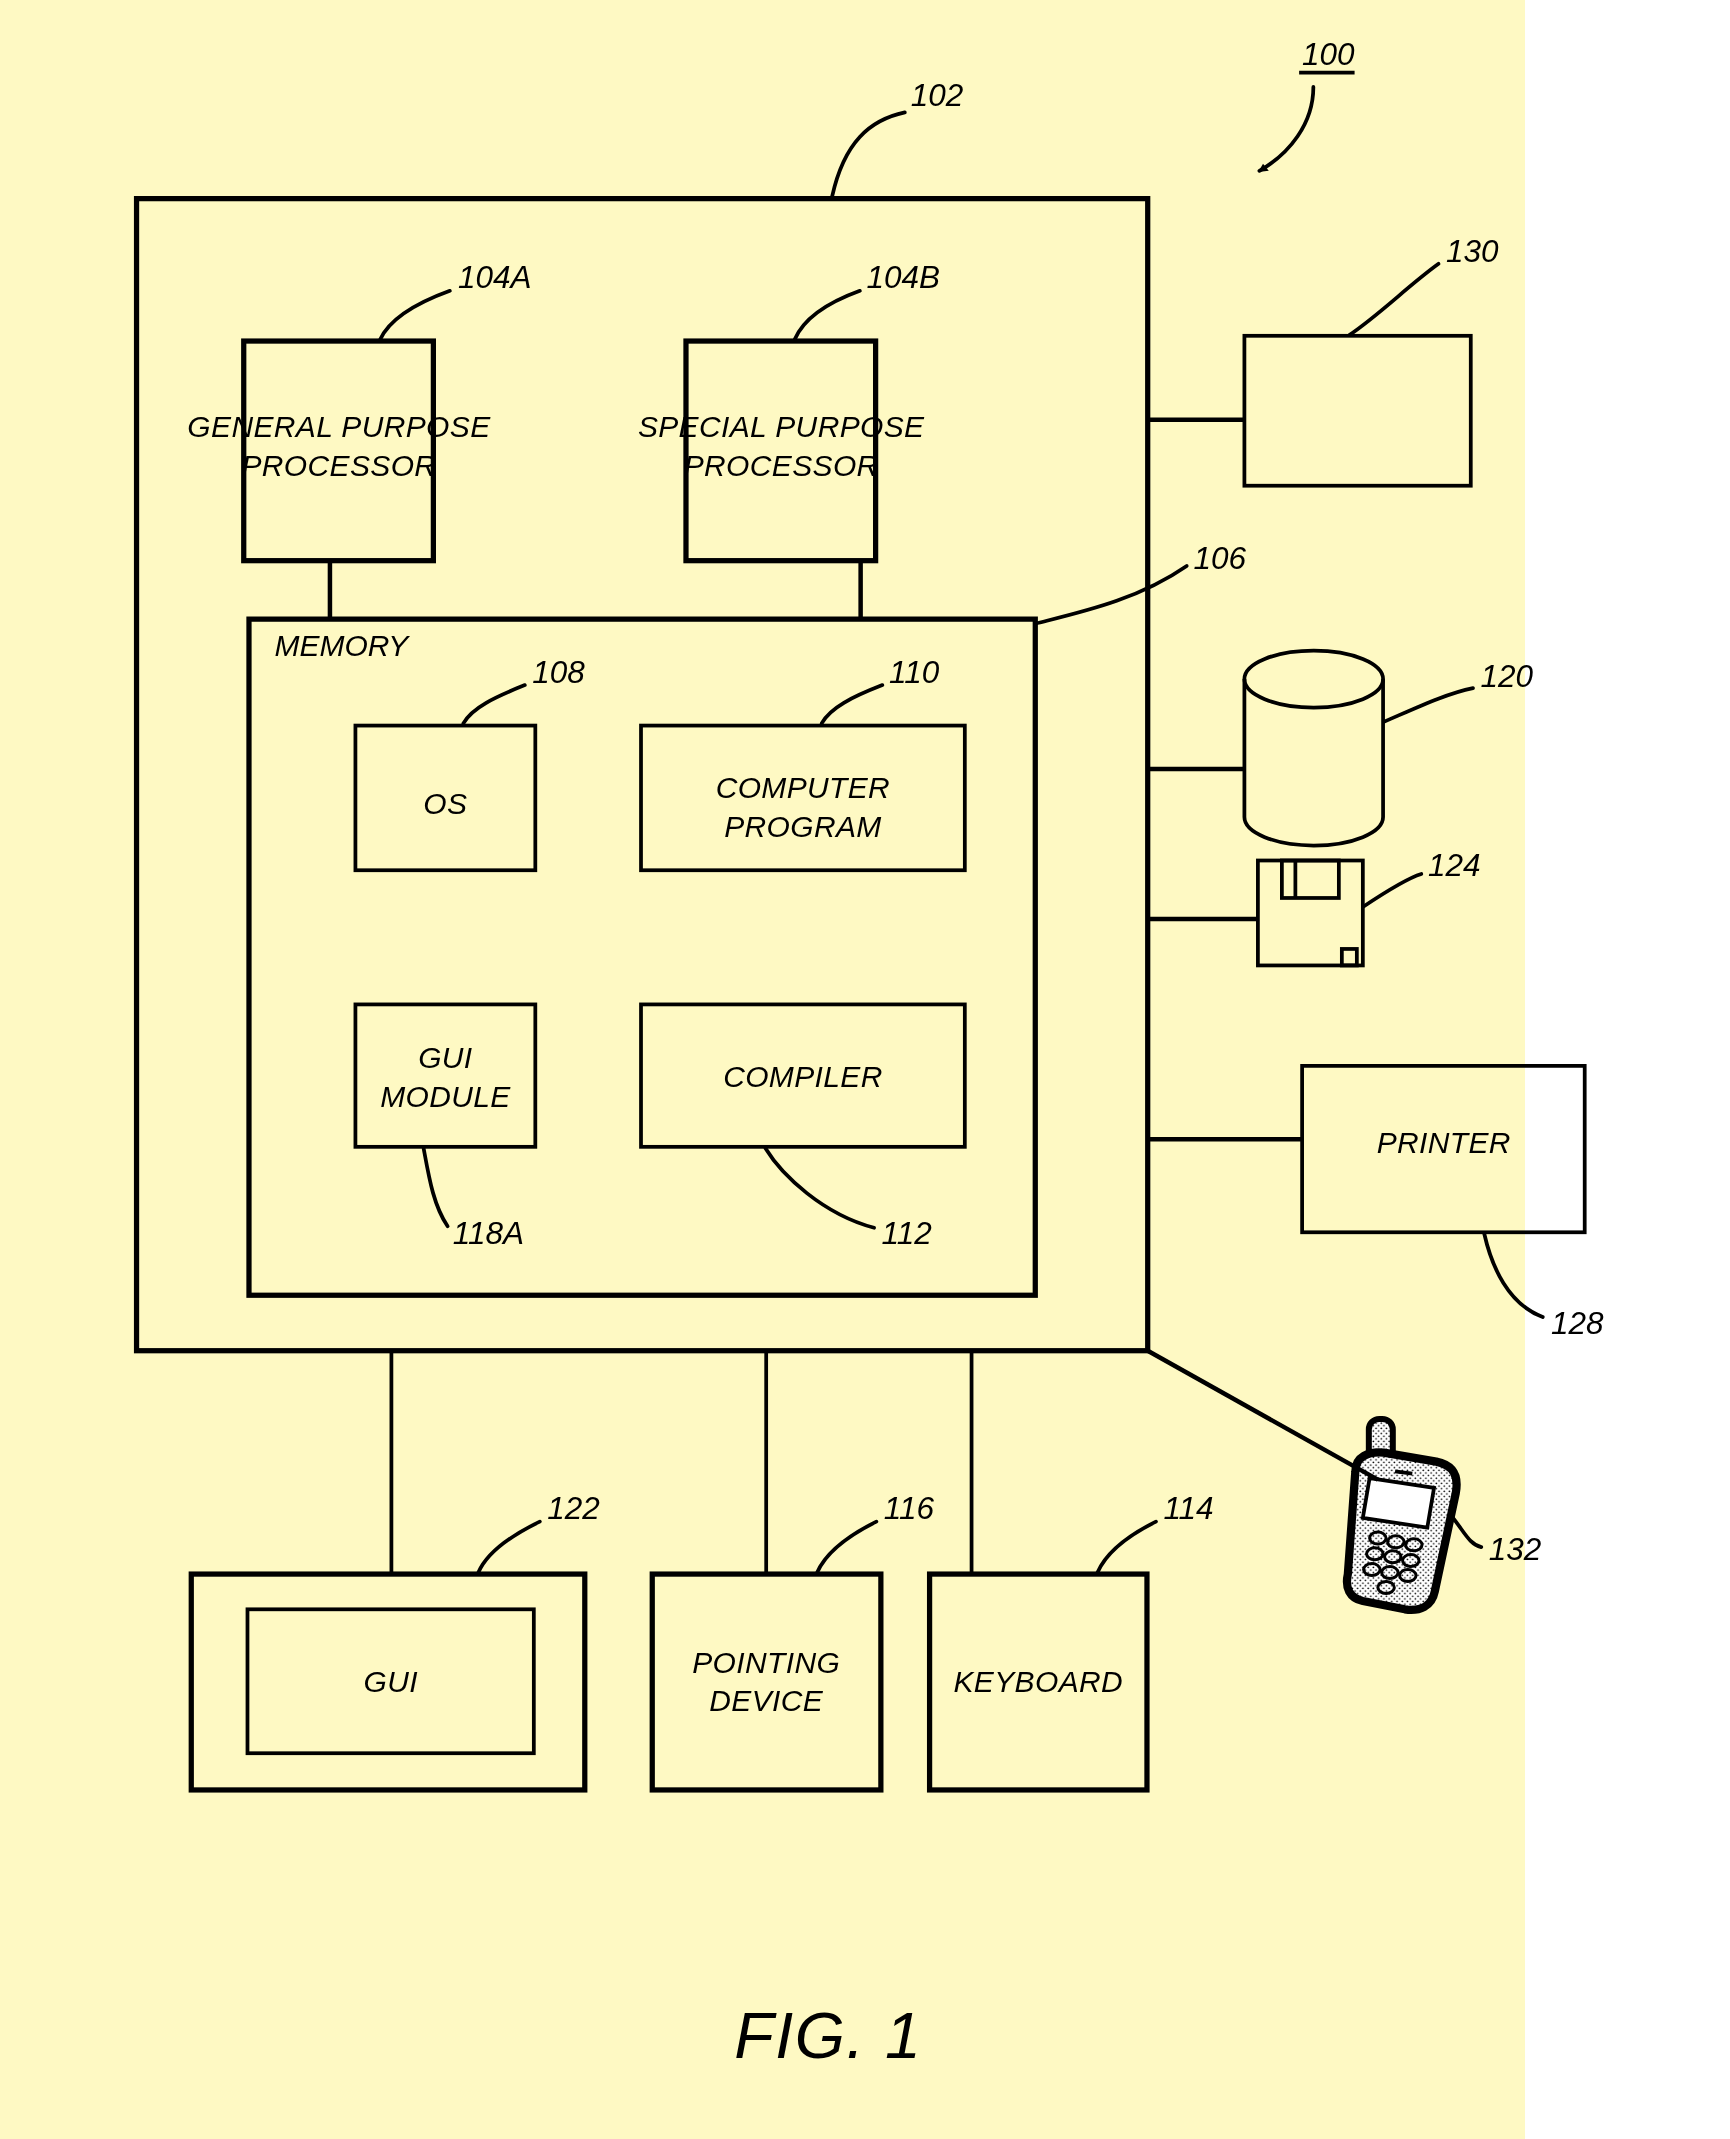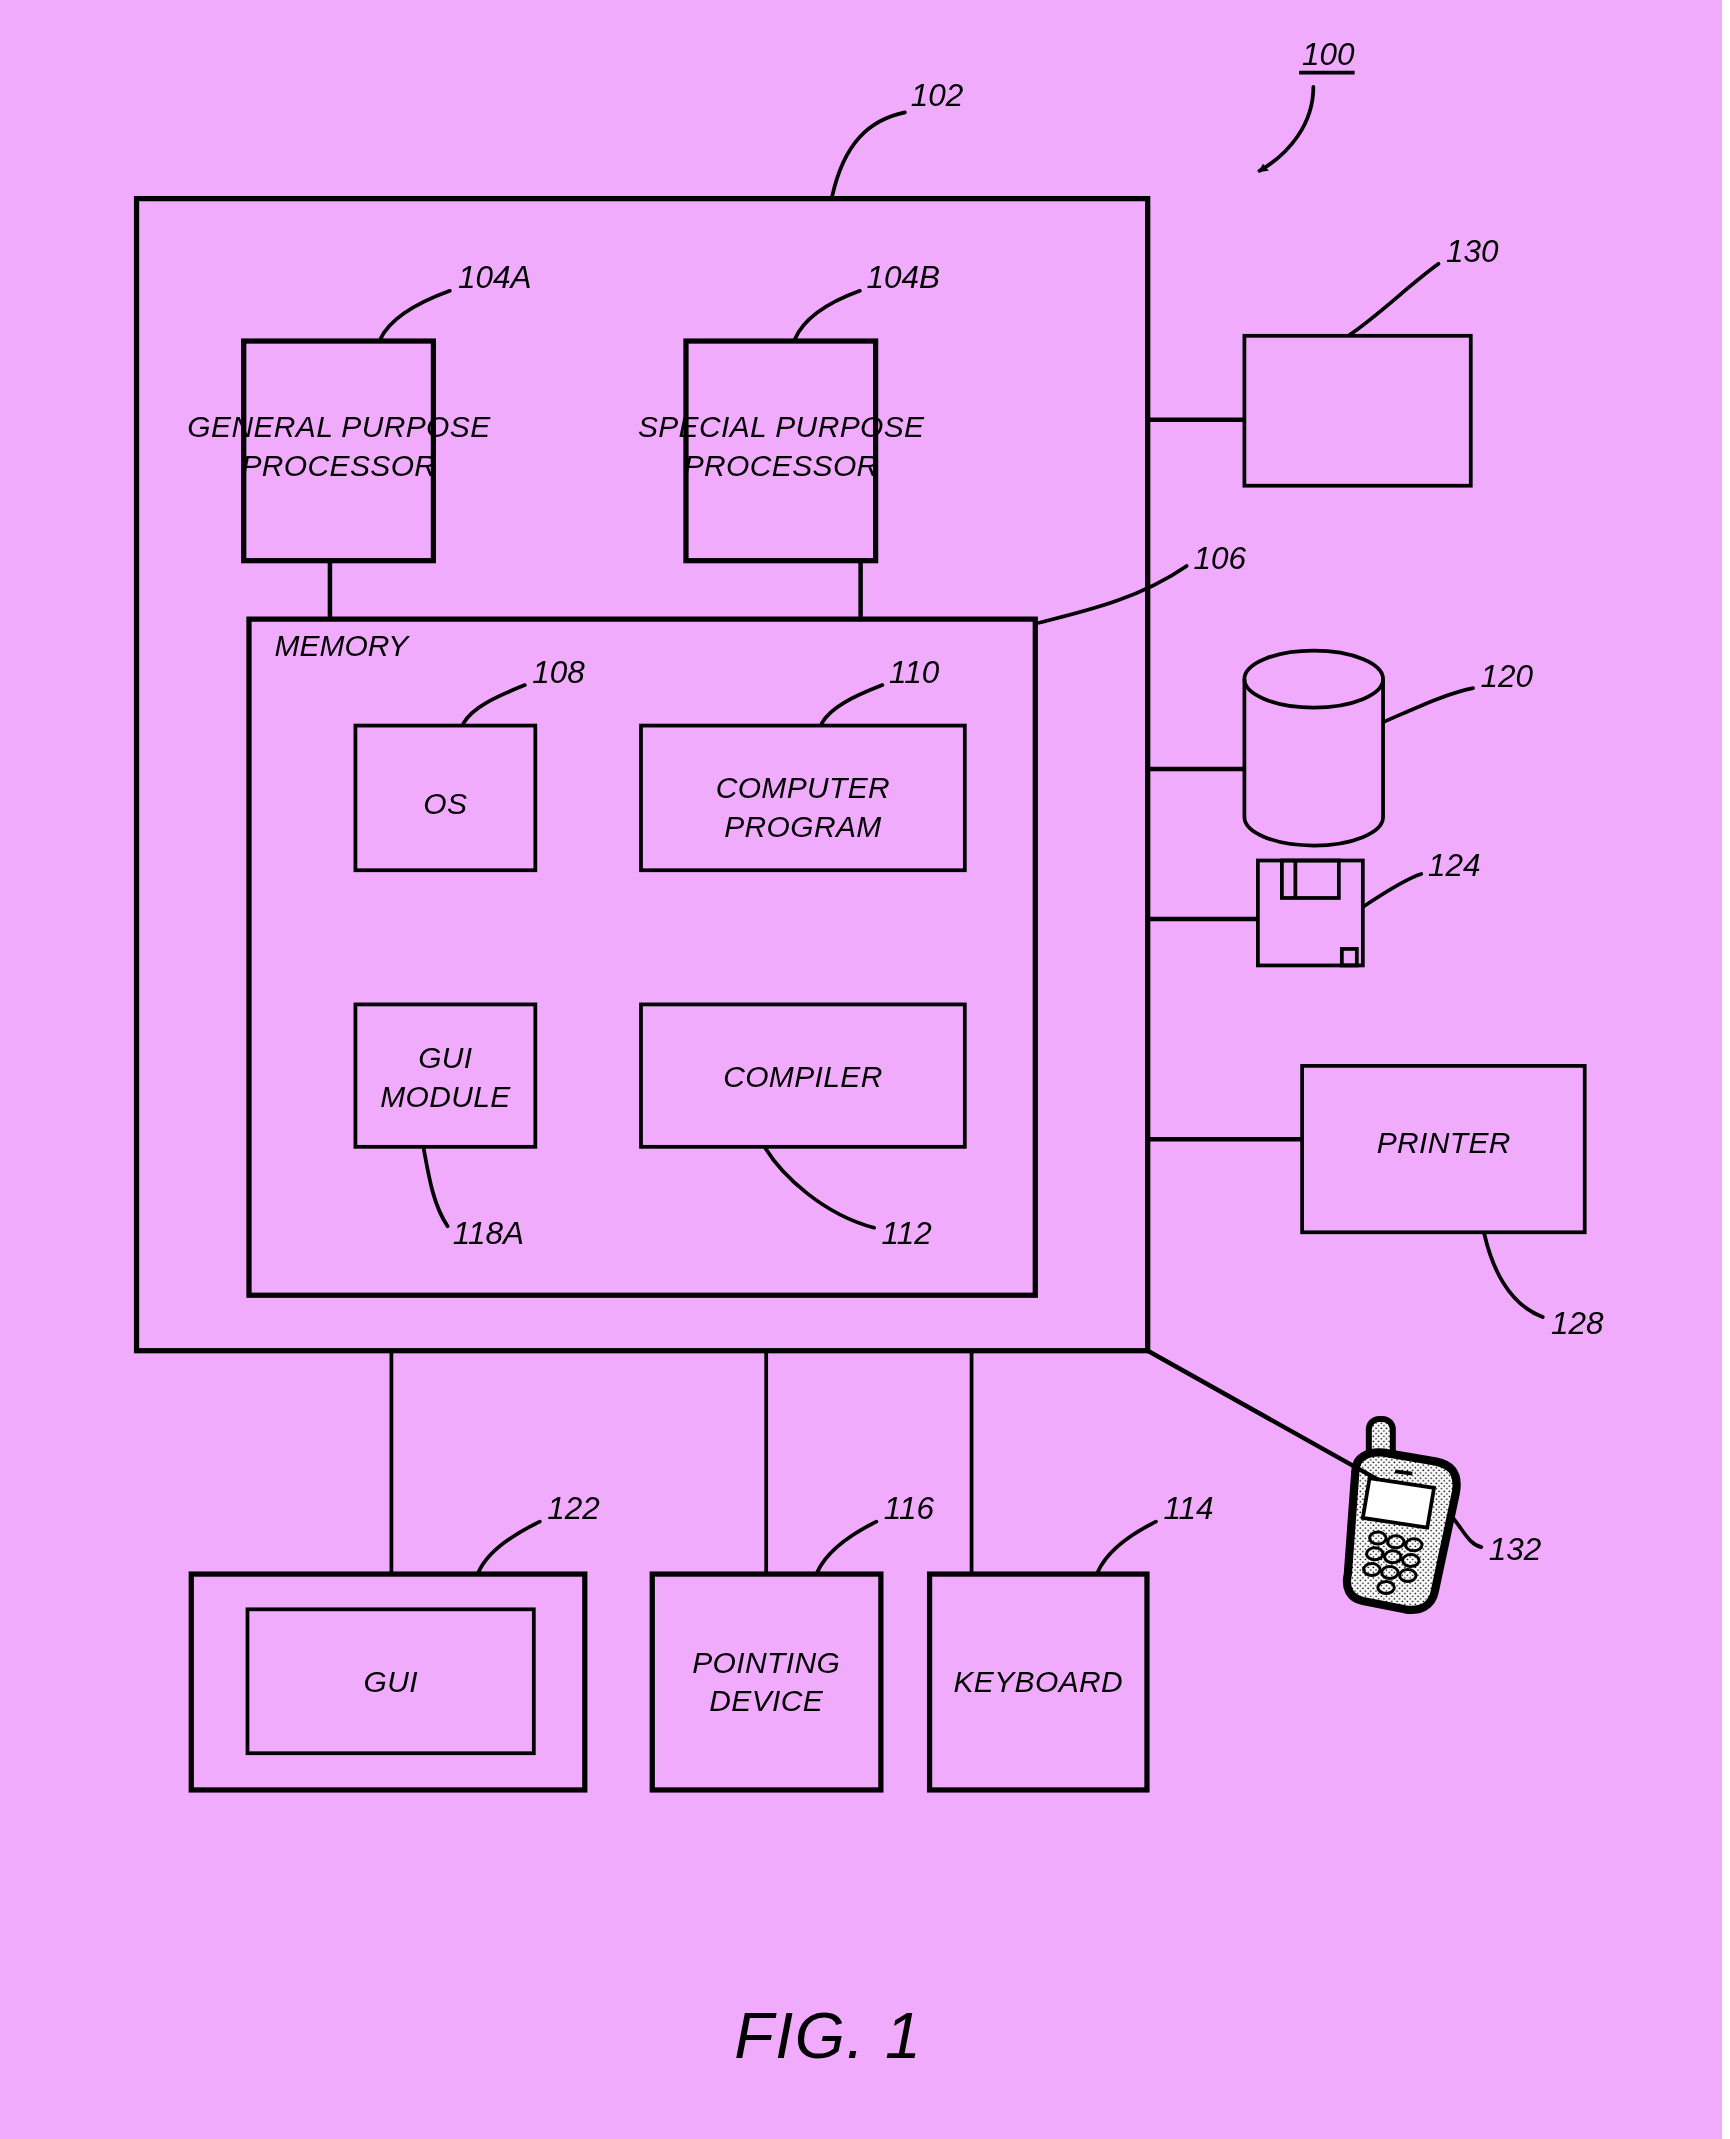--- a/index.html
+++ b/index.html
@@ -8,23 +8,23 @@
     background: #ffffff;
   }
   body {
     width: 1731px;
     height: 2140px;
     font-family: "Liberation Sans", sans-serif;
     overflow: hidden;
   }
   #figure-root {
     position: relative;
-    width: 1722px;
+    width: 1525px;
     height: 2140px;
-    background: #f0abfc;
+    background: #fef9c3;
   }
   svg#fig-svg {
     display: block;
     width: 1731px;
     height: 2140px;
   }
   .box-line {
     fill: none;
     stroke: #000000;
     stroke-width: 7;

